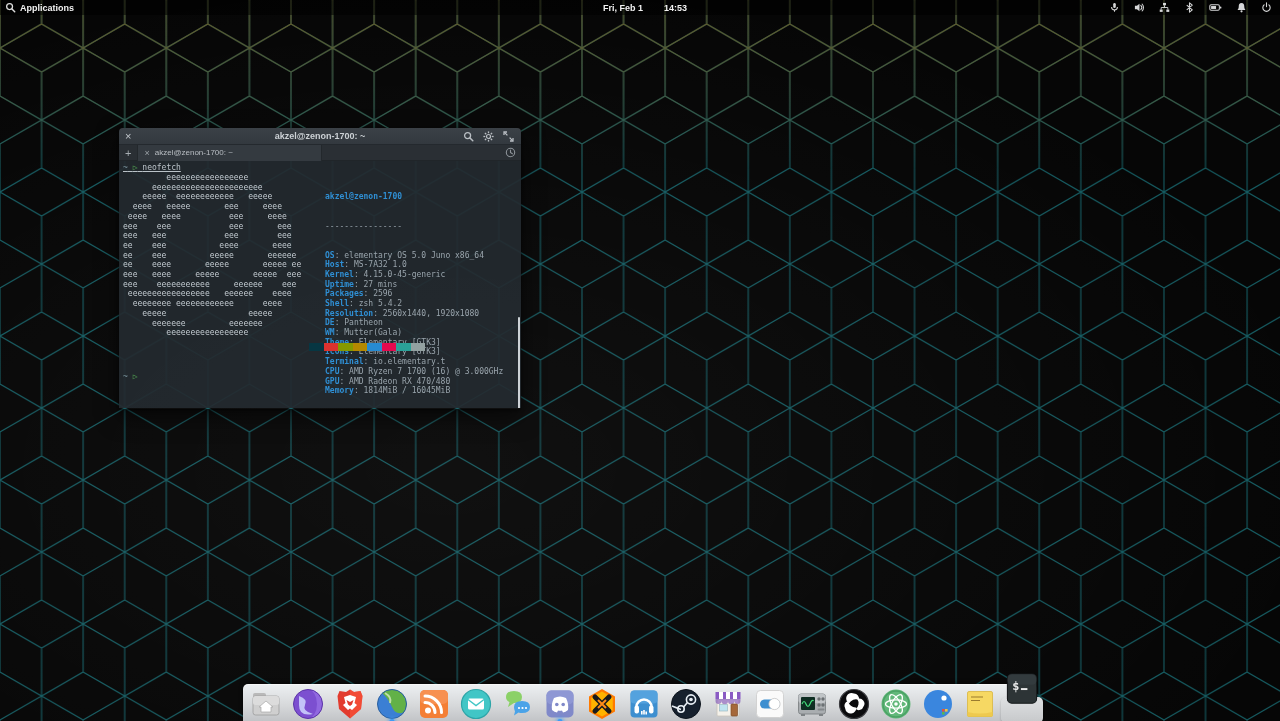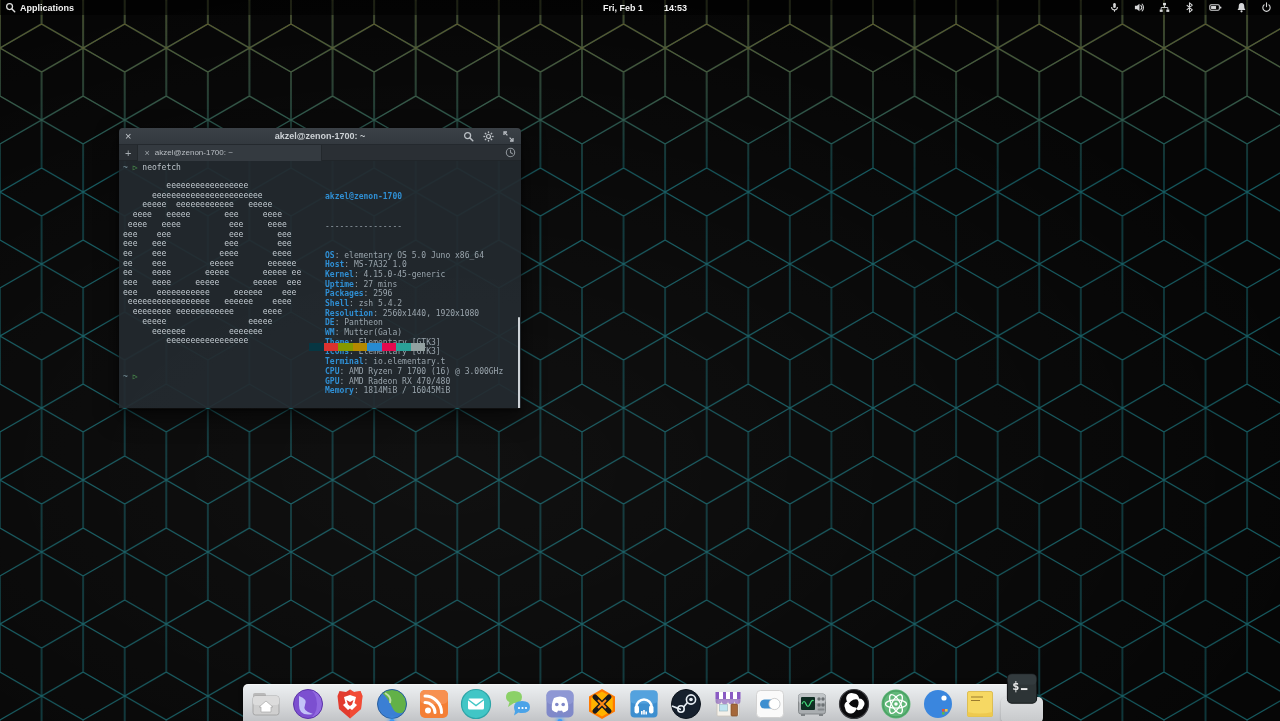--- a/index.html
+++ b/index.html
@@ -40,22 +40,22 @@
   .tab { height:16px; background:#343a40; display:flex; align-items:center; gap:5px;
     padding:0 10px 0 6px; min-width:185px; border-right:1px solid #23282c; border-left:1px solid #23282c; }
   .tab-close { color:#9aa0a5; font-size:9px; }
   .tab-title { color:#b9bec3; font-size:8px; }
   .tab-history { position:absolute; right:5px; }
 
   .term-body { position:relative; height:247px; background:rgba(36,42,48,0.92);
     font-family:"DejaVu Sans Mono", monospace; font-size:8px; line-height:9.7px;
     color:#bac2c8; overflow:hidden; }
   .term-pre { font-family:"DejaVu Sans Mono", monospace; font-size:8px; line-height:9.7px; white-space:pre; }
-  .line-cmd { position:absolute; left:4px; top:2px; }
-  .nf-art { position:absolute; left:4px; top:20px; color:#c3cbd1; }
+  .line-cmd { position:absolute; left:4px; top:2px;text-decoration:underline; }
+  .nf-art { position:absolute; left:4px; top:12px; color:#c3cbd1; }
   .nf-info { position:absolute; left:190px; top:12px; }
   .nf-line { height:9.7px; white-space:pre;padding-left:16px; }
   .nf-title { color:#2f8fd4; font-weight:bold; }
   .nf-sep { color:#9aa5ad; }
   .nf-label { color:#2f8fd4; font-weight:bold; }
   .nf-value { color:#9aa5ad; }
   .nf-colors { position:absolute; left:190px; top:182px; display:flex; }
   .nf-swatch { width:14.5px; height:7.5px; }
   .line-prompt { position:absolute; left:4px; top:211px; }
   .p-tilde { color:#7f99a2; }

